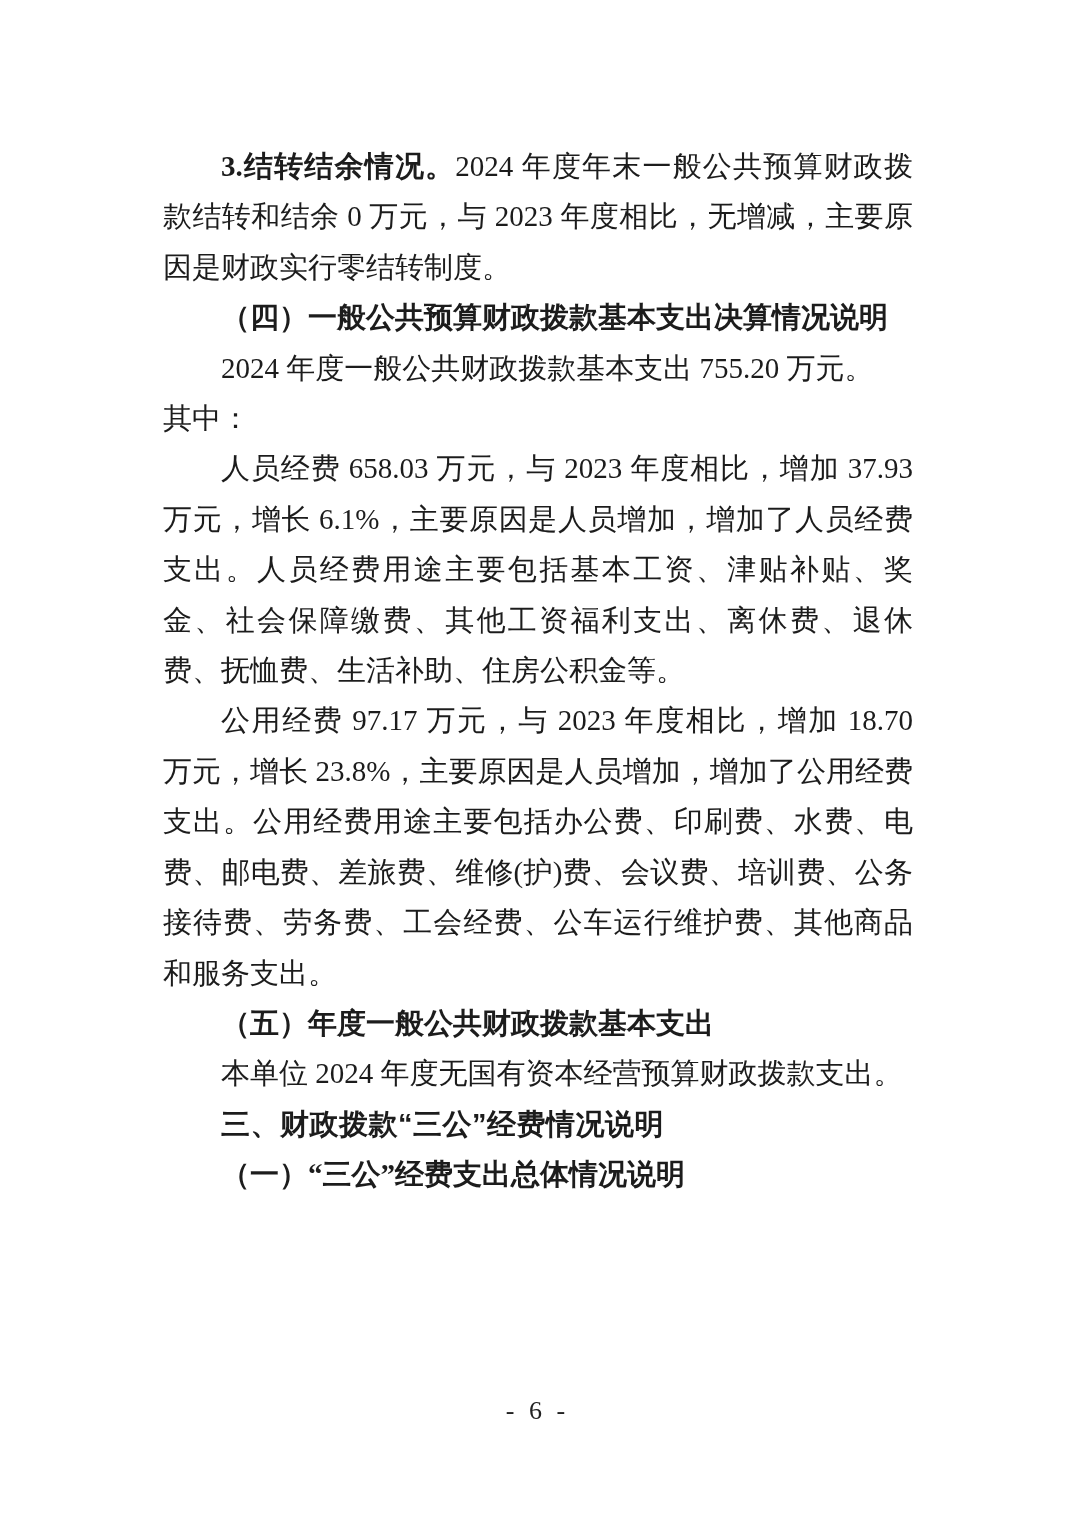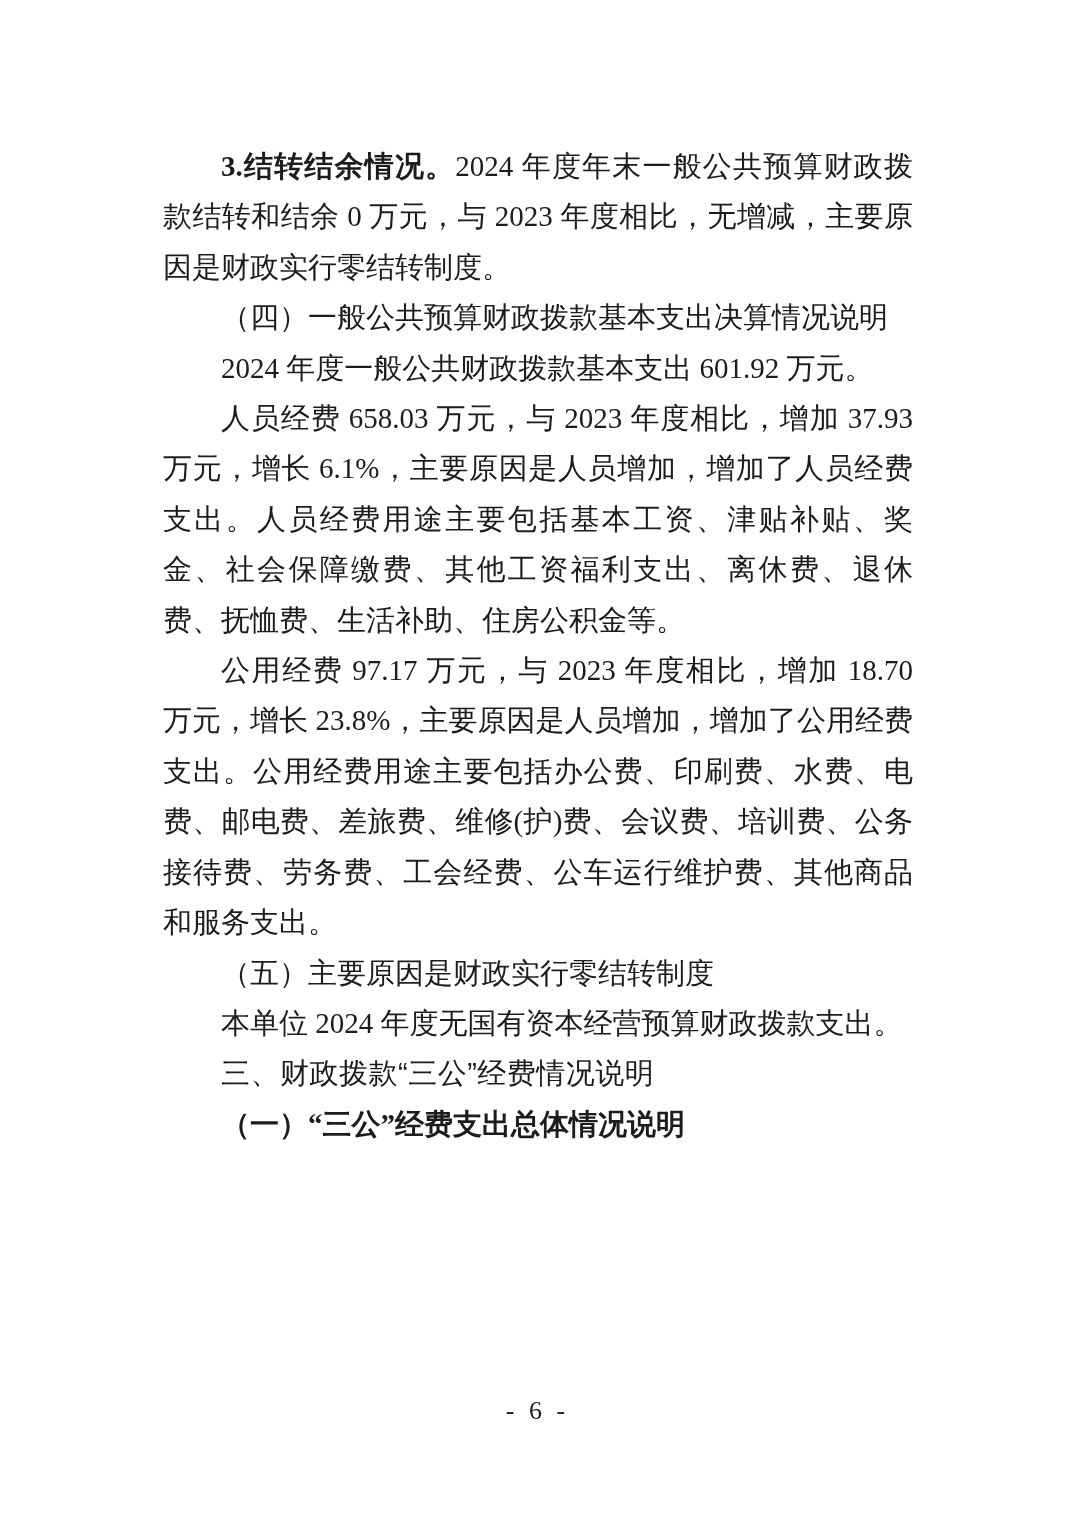--- a/index.html
+++ b/index.html
@@ -30,28 +30,28 @@
     padding: 0;
     text-indent: 2em;
   }
   .content p.no-indent {
     text-indent: 0;
   }
   .run-bold {
     font-weight: bold;
   }
   .heading-kai {
-    font-weight: normal;
+    font-weight: bold;
   }
   .heading-kai-light {
     font-weight: bold;
   }
   .heading-hei {
     font-family: "Liberation Sans", "DejaVu Sans", sans-serif;
-    font-weight: normal;
+    font-weight: bold;
     letter-spacing: 0.5px;
   }
   .footer {
     position: absolute;
     top: 1396px;
     left: 0;
     width: 100%;
     text-align: center;
     font-size: 26px;
     letter-spacing: 4px;
@@ -61,28 +61,29 @@
 </head>
 <body>
 
 <div class="page">
   <div class="content">
 
     <p class="body-para"><span class="run-bold">3.结转结余情况。</span><span>2024 年度年末一般公共预算财政拨款结转和结余 0 万元，与 2023 年度相比，无增减，主要原因是财政实行零结转制度。</span></p>
 
     <p class="heading-kai">（四）一般公共预算财政拨款基本支出决算情况说明</p>
 
-    <p class="body-para">2024 年度一般公共财政拨款基本支出 601.92 万元。</p>
+    <p class="body-para">2024 年度一般公共财政拨款基本支出 755.20 万元。</p>
 
+    <p class="body-para no-indent">其中：</p>
 
     <p class="body-para">人员经费 658.03 万元，与 2023 年度相比，增加 37.93 万元，增长 6.1%，主要原因是人员增加，增加了人员经费支出。人员经费用途主要包括基本工资、津贴补贴、奖金、社会保障缴费、其他工资福利支出、离休费、退休费、抚恤费、生活补助、住房公积金等。</p>
 
     <p class="body-para">公用经费 97.17 万元，与 2023 年度相比，增加 18.70 万元，增长 23.8%，主要原因是人员增加，增加了公用经费支出。公用经费用途主要包括办公费、印刷费、水费、电费、邮电费、差旅费、维修(护)费、会议费、培训费、公务接待费、劳务费、工会经费、公车运行维护费、其他商品和服务支出。</p>
 
-    <p class="heading-kai">（五）主要原因是财政实行零结转制度</p>
+    <p class="heading-kai">（五）年度一般公共财政拨款基本支出</p>
 
 
 
     <p class="body-para">本单位 2024 年度无国有资本经营预算财政拨款支出。</p>
 
     <p class="heading-hei">三、财政拨款“三公”经费情况说明</p>
 
     <p class="heading-kai-light">（一）“三公”经费支出总体情况说明</p>
 
   </div>

